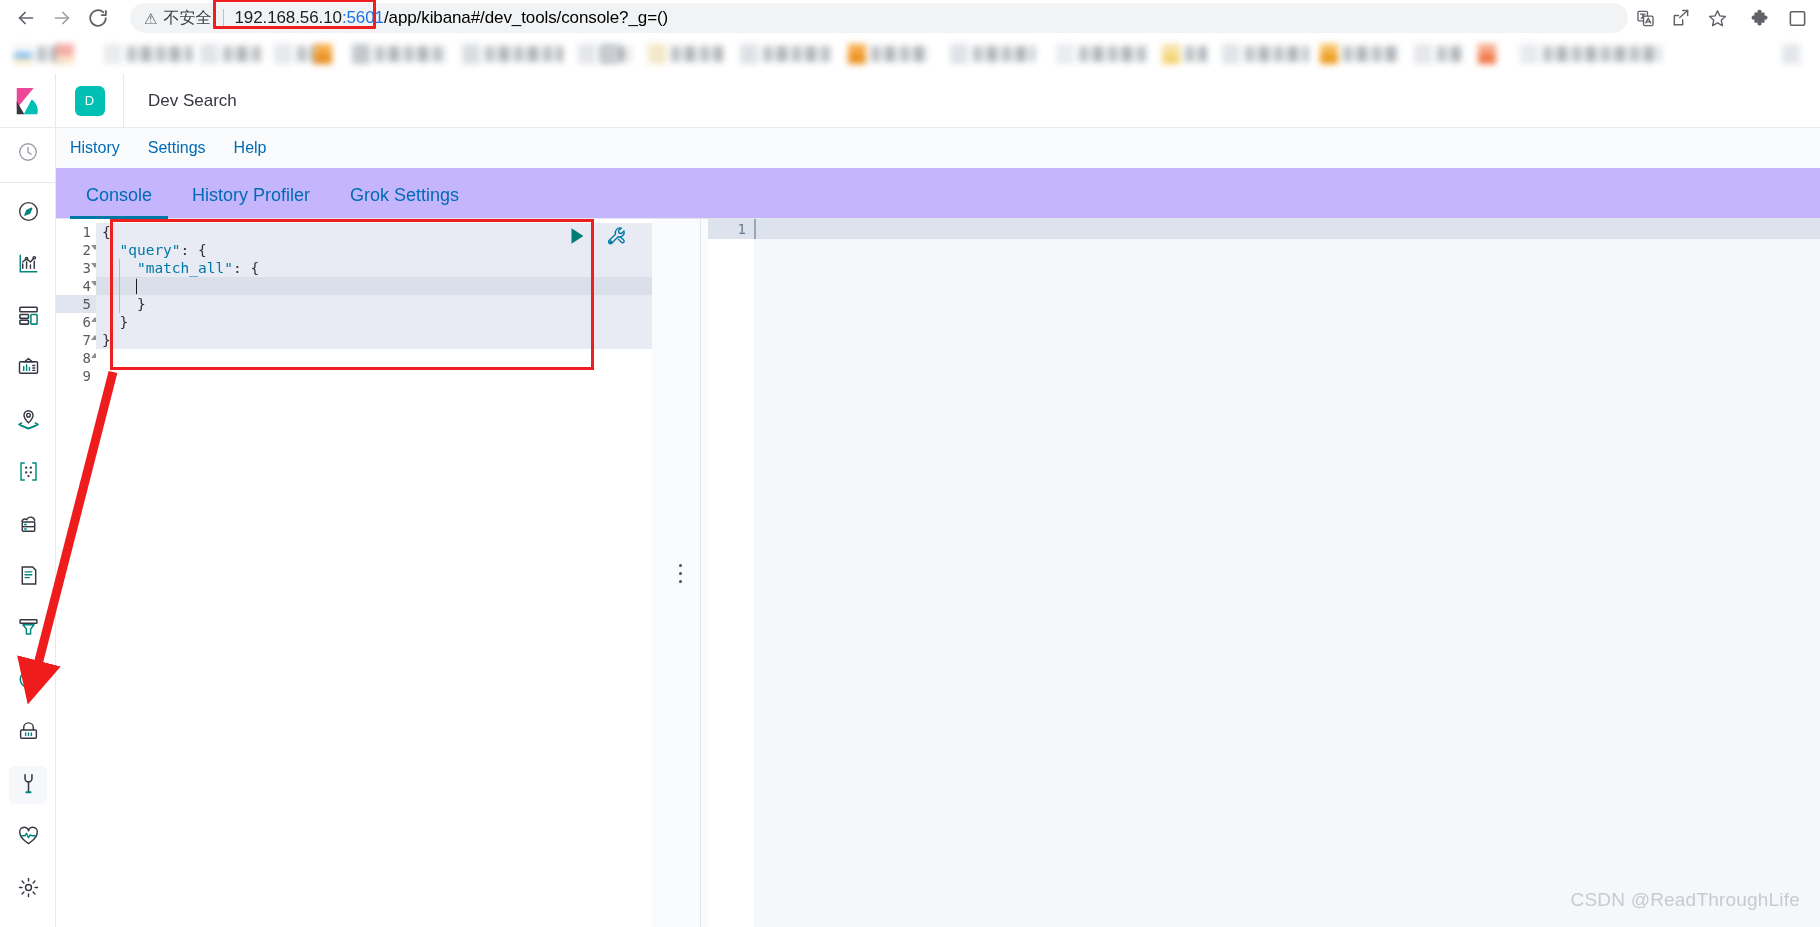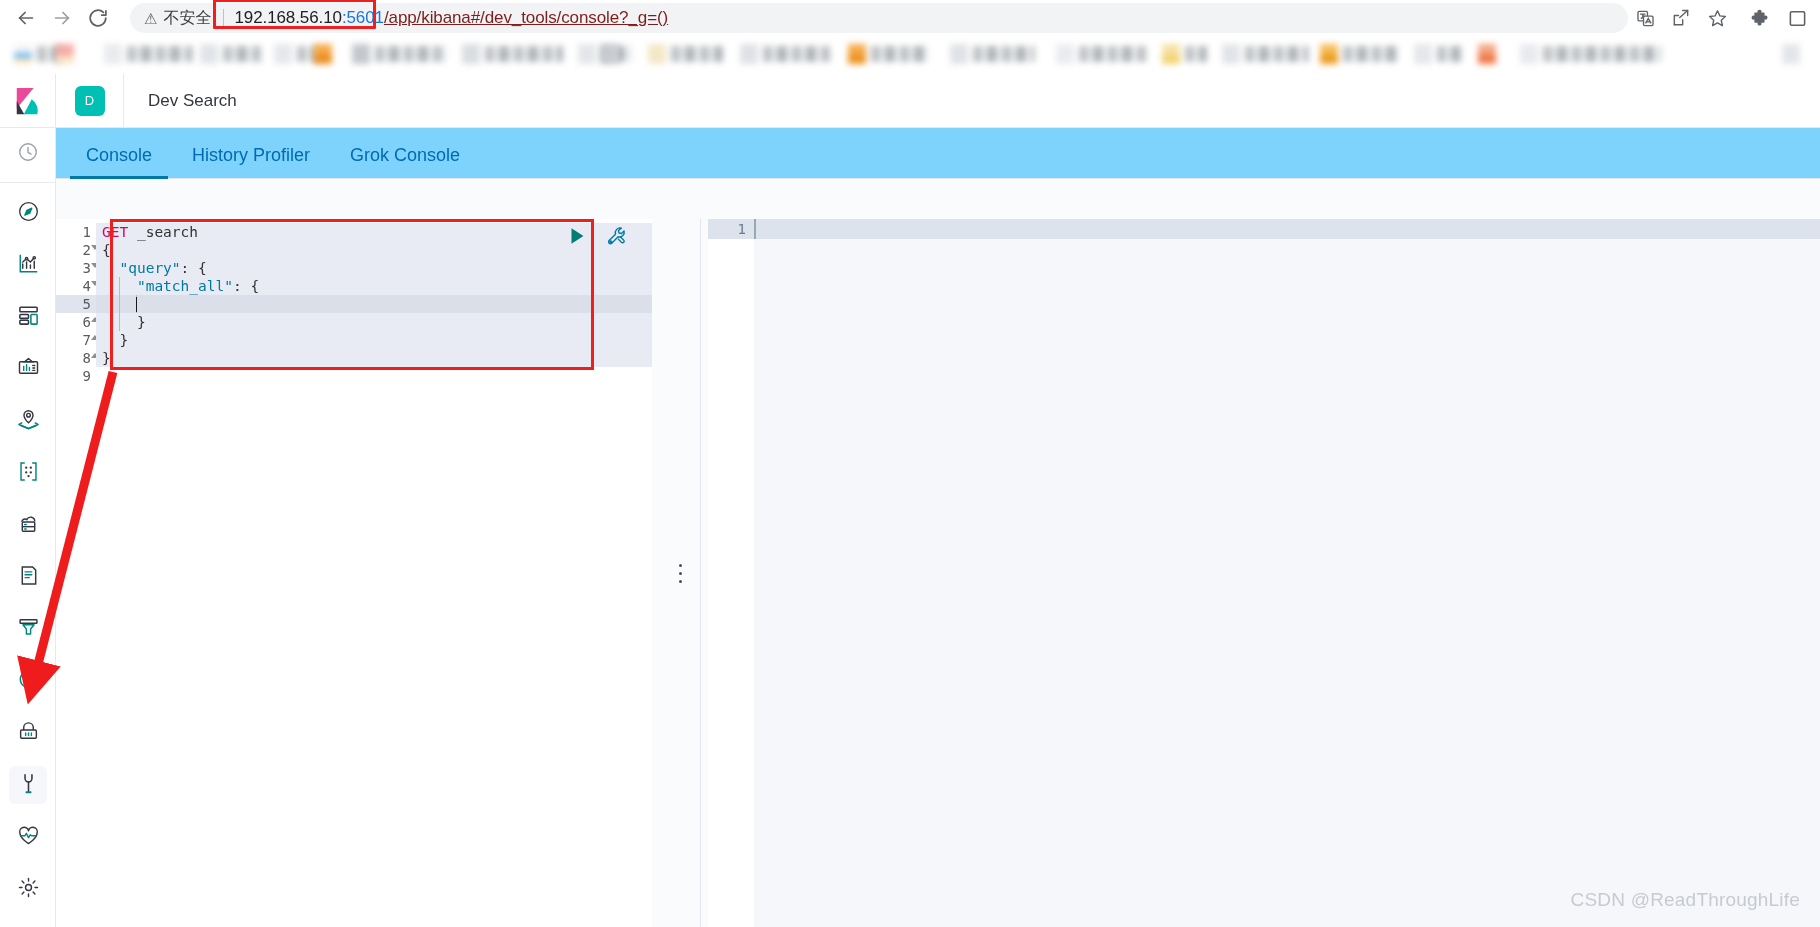--- a/index.html
+++ b/index.html
@@ -43,21 +43,21 @@
   #security-warning-icon { color: #5f6368; font-size: 15px; line-height: 1; }
   #omnibox-separator {
     width: 1px; height: 18px; background: #bdc1c6; margin: 0 10px 0 12px;
   }
   #url-text {
     font-size: 17px; color: #202124; white-space: nowrap;
     letter-spacing: -0.1px;
   }
   #url-text .host { color: #202124; }
   #url-text .port { color: #1a73e8; }
-  #url-text .path { color: #7f1d1d; text-decoration: underline; }
+  #url-text .path { color: #000000; }
   #url-highlight-box {
     position: absolute;
     left: 83px; top: -4px; width: 163px; height: 30px;
     border: 3px solid #ef1f1f;
     border-radius: 1px;
     pointer-events: none;
   }
   #toolbar-right {
     display: flex; align-items: center; margin-right: 6px; gap: 2px;
   }
@@ -146,21 +146,21 @@
     background: #fafbfd;
   }
   .sub-nav-link {
     font-size: 16px; color: #006bb4;
   }
   #tab-bar {
     height: 51px;
     display: flex; align-items: flex-end; gap: 8px;
     padding-left: 14px;
     border-bottom: 1px solid #e3e5ec;
-    background: #7dd3fc;
+    background: #c4b5fd;
   }
   .tab {
     font-size: 18px; color: #006bb4;
     padding: 0 16px 12px 16px;
     position: relative;
   }
   .tab.active::after {
     content: ""; position: absolute; left: 0; right: 0; bottom: -1px;
     height: 3px; background: #0079a5;
   }
@@ -651,45 +651,49 @@
           <circle cx="12" cy="12" r="3.1"></circle>
           <path d="M12 2.6v2.6M12 18.8v2.6M2.6 12h2.6M18.8 12h2.6M5.3 5.3l1.9 1.9M16.8 16.8l1.9 1.9M18.7 5.3l-1.9 1.9M7.2 16.8l-1.9 1.9" stroke-linecap="round"></path>
         </svg>
       </span>
     </div>
   </div>
 </div>
 
 <div id="main">
 
+  <div id="sub-nav">
+    <span class="sub-nav-link">History</span>
+    <span class="sub-nav-link">Settings</span>
+    <span class="sub-nav-link">Help</span>
+  </div>
 
   <div id="tab-bar">
     <div class="tab active">Console</div>
     <div class="tab">History Profiler</div>
-    <div class="tab">Grok Console</div>
+    <div class="tab">Grok Settings</div>
   </div>
 
   <div id="console-area">
 
     <div id="editor-pane">
 
       <div class="gutter">
         <div class="gutter-row">1</div>
         <div class="gutter-row"><span>2</span><span class="fold open"></span></div>
         <div class="gutter-row"><span>3</span><span class="fold open"></span></div>
         <div class="gutter-row"><span>4</span><span class="fold open"></span></div>
         <div class="gutter-row highlight">5</div>
         <div class="gutter-row"><span>6</span><span class="fold close"></span></div>
         <div class="gutter-row"><span>7</span><span class="fold close"></span></div>
         <div class="gutter-row"><span>8</span><span class="fold close"></span></div>
         <div class="gutter-row">9</div>
       </div>
 
       <div class="code-surface">
-        <div class="code-row"><span class="tok-method">GET</span><span class="tok-url"> _search</span></div>
         <div class="code-row"><span class="tok-punct">{</span></div>
         <div class="code-row"><span class="tok-punct">  </span><span class="tok-key">"query"</span><span class="tok-punct">: {</span></div>
         <div class="code-row"><span class="indent-guide" style="left:23px"></span><span class="tok-punct">    </span><span class="tok-key">"match_all"</span><span class="tok-punct">: {</span></div>
         <div class="code-row highlight"><span class="indent-guide" style="left:23px"></span><span class="indent-guide" style="left:40px"></span><span class="caret" style="left:40px"></span></div>
         <div class="code-row"><span class="indent-guide" style="left:23px"></span><span class="tok-punct">    }</span></div>
         <div class="code-row"><span class="tok-punct">  }</span></div>
         <div class="code-row"><span class="tok-punct">}</span></div>
         <div class="code-row blank-end"></div>
 
         <div id="editor-actions">

